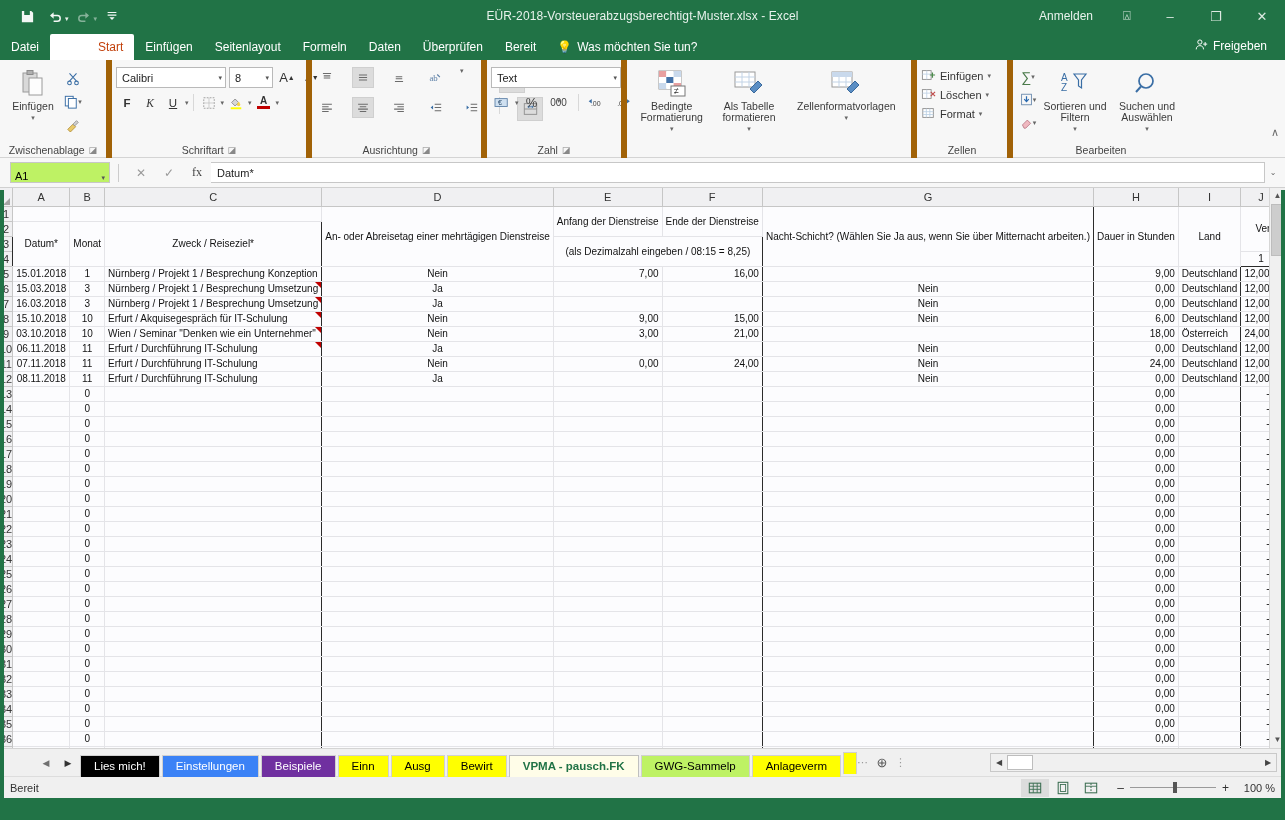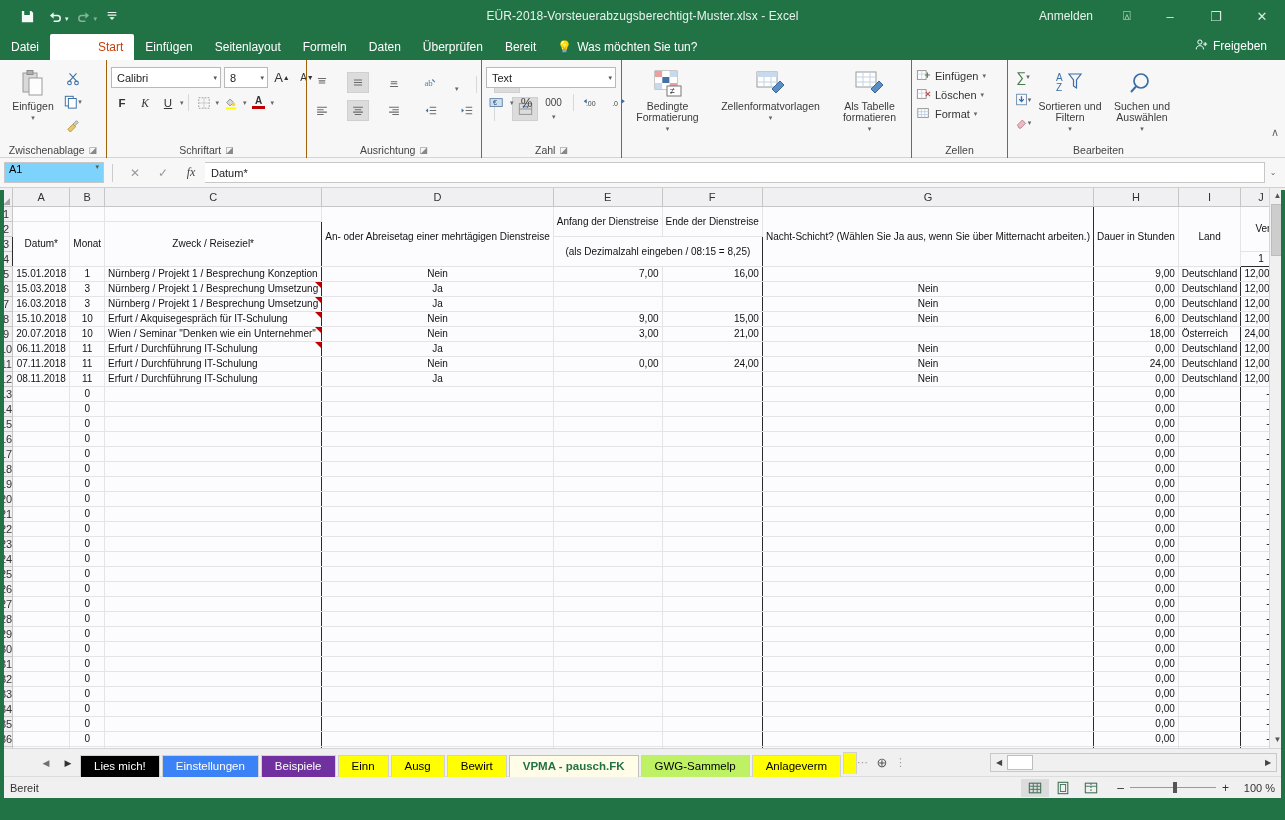--- a/index.html
+++ b/index.html
@@ -47,21 +47,21 @@
     position:absolute; right:8px; bottom:2px; height:24px; display:flex; align-items:center;
     gap:5px; color:#fff; font-size:12px; padding:0 10px;
   }
 
   
   .ribbon {
     height:98px; background:#f7f7f7; border-bottom:1px solid #d4d4d4;
     display:flex; position:relative;
   }
   .rgroup { position:relative; height:98px; padding:4px 4px 0 4px; display:flex; flex-direction:column; }
-  .rgroup + .rgroup { border-left:1px solid #a16207; }
+  .rgroup + .rgroup { border-left:6px solid #a16207; }
   .rgroup-body { flex:1; display:flex; align-items:flex-start; }
   .rgroup-label {
     height:16px; line-height:14px; text-align:center; font-size:10.5px; color:#444;
     display:flex; align-items:center; justify-content:center; gap:4px;
   }
   .dlg { font-size:9px; color:#888; }
   .bigbtn {
     width:54px; display:flex; flex-direction:column; align-items:center; justify-content:flex-start;
     padding-top:3px; font-size:10.5px; color:#3b3b3b; text-align:center; line-height:11px;
   }
@@ -77,39 +77,39 @@
     padding:0 3px 0 5px; font-size:11px; color:#222;
   }
   .combo .cv { flex:1; }
   .combo .cc { font-size:7px; color:#555; padding-left:4px;}
   .fontrow2 { display:flex; align-items:center; gap:1px; padding-top:4px; }
   .tb { width:22px; height:21px; display:flex; align-items:center; justify-content:center; font-size:11.5px; color:#333; }
   .tb.press { background:#dcdcdc; border:1px solid #cfcfcf; }
   .sep { width:1px; height:17px; background:#d8d8d8; margin:0 3px; }
 
   
-  .alignrow { display:flex; align-items:flex-end; gap:14px; }
+  .alignrow { display:flex; align-items:flex-start; gap:14px; }
 
   
   .numrow1 { display:flex; padding-top:3px; }
   .numrow2 { display:flex; align-items:center; gap:2px; padding-top:4px; }
 
   
   .fbar {
     height:30px; background:#f7f7f7; display:flex; align-items:center; gap:0;
     border-bottom:1px solid #d0d0d0; padding:0 4px;
   }
   .namebox {
-    width:100px; height:21px; border:1px solid #c7c7c7; background:#7dd3fc; display:flex;
-    align-items:flex-start; padding:0 4px; font-size:11px; 
+    width:100px; height:21px; border:1px solid #c7c7c7; background:#bef264; display:flex;
+    align-items:flex-end; padding:0 4px; font-size:11px; margin-left:6px;
   }
   .namebox .nv { flex:1; }
   .fbsep { width:1px; height:18px; background:#ccc; margin:0 8px; }
   .fbicon { width:28px; text-align:center; font-size:12px; color:#9a9a9a; }
-  .fbicon.fx { color:#444; font-style:italic; font-family:"Liberation Serif", serif; }
+  .fbicon.fx { color:#444; font-family:"Liberation Serif", serif; }
   .finput {
     flex:1; height:21px; border:1px solid #c7c7c7; border-left:none; background:#fff;
     display:flex; align-items:center; padding:0 6px; font-size:11px; color:#222;
   }
   .fbdrop { width:16px; text-align:center; font-size:8px; color:#666; }
 
   
   .sheetwrap { position:relative; background:#fff; height:560px; overflow:hidden; }
   table.grid { border-collapse:collapse; table-layout:fixed; }
   .colhead {
@@ -496,41 +496,41 @@
               <rect x="4" y="14" width="7.3" height="6" fill="#c9d9ec"></rect>
                 <rect x="11.3" y="14" width="7.3" height="6" fill="#fff"></rect>
                 <rect x="18.6" y="14" width="7.4" height="6" fill="#e8a0a0"></rect>
               <rect x="16" y="17" width="14" height="10" fill="#fff" stroke="#777"></rect>
                 <text x="19" y="25" font-size="9" fill="#333" font-family="Liberation Sans">≠</text>
             </svg>
           </div>
           <span>Bedingte Formatierung</span>
           <span class="caret">▾</span>
         </div>
+        <div class="bigbtn" style="width:72px">
+          <div class="bigicon">
+            <svg width="34" height="30" viewBox="0 0 34 30">
+              <rect x="3" y="3" width="20" height="15" fill="#fff" stroke="#9a9a9a"></rect>
+              <path d="M3 8h20M3 13h20M10 3v15M17 3v15" stroke="#c2d3e6"></path>
+              <path d="M18 20l8-8 4 4-8 8z" fill="#5b8ec4" stroke="#39699c"></path>
+            </svg>
+          </div>
+          <span>Als Tabelle formatieren</span>
+          <span class="caret">▾</span>
+        </div>
         <div class="bigbtn" style="width:120px">
           <div class="bigicon">
             <svg width="34" height="30" viewBox="0 0 34 30">
               <rect x="3" y="3" width="20" height="15" fill="#fff" stroke="#9a9a9a"></rect>
               <rect x="3" y="3" width="20" height="5" fill="#c9d9ec"></rect>
               <path d="M3 13h20M10 8v10M17 8v10" stroke="#c2d3e6"></path>
               <path d="M18 20l8-8 4 4-8 8z" fill="#5b8ec4" stroke="#39699c"></path>
             </svg>
           </div>
           <span>Zellenformatvorlagen</span>
-          <span class="caret">▾</span>
-        </div>
-        <div class="bigbtn" style="width:72px">
-          <div class="bigicon">
-            <svg width="34" height="30" viewBox="0 0 34 30">
-              <rect x="3" y="3" width="20" height="15" fill="#fff" stroke="#9a9a9a"></rect>
-              <path d="M3 8h20M3 13h20M10 3v15M17 3v15" stroke="#c2d3e6"></path>
-              <path d="M18 20l8-8 4 4-8 8z" fill="#5b8ec4" stroke="#39699c"></path>
-            </svg>
-          </div>
-          <span>Als Tabelle formatieren</span>
           <span class="caret">▾</span>
         </div>
       </div>
     </div>
 
     <div class="rgroup" style="width:96px">
       <div class="rgroup-body" style="flex-direction:column;padding-top:4px;gap:3px;">
         <div style="display:flex;align-items:center;gap:4px">
           <span><svg width="15" height="14" viewBox="0 0 16 16">
                 <rect x="1" y="3" width="10" height="10" fill="#fff" stroke="#8a8a8a"></rect>
@@ -737,21 +737,21 @@
             <td class="cell r thick-l">9,00</td>
             <td class="cell r thick-r">15,00</td>
             <td class="cell c thick-r">Nein</td>
             <td class="cell r">6,00</td>
             <td class="cell l thick-l thick-r">Deutschland</td>
             <td class="cell r">12,00 €</td>
             <td class="cell r thick-l thick-r">24,00 €</td>
           </tr>
           <tr>
             <th class="rowhead">9</th>
-            <td class="cell c thick-l">20.07.2018</td>
+            <td class="cell c thick-l">03.10.2018</td>
             <td class="cell c">10</td>
             <td class="cell l thick-l thick-r euro">Wien / Seminar "Denken wie ein Unternehmer"<span class="note-mark"></span></td>
             <td class="cell c">Nein</td>
             <td class="cell r thick-l">3,00</td>
             <td class="cell r thick-r">21,00</td>
             <td class="cell c thick-r"></td>
             <td class="cell r">18,00</td>
             <td class="cell l thick-l thick-r">Österreich</td>
             <td class="cell r">24,00 €</td>
             <td class="cell r thick-l thick-r">36,00 €</td>

